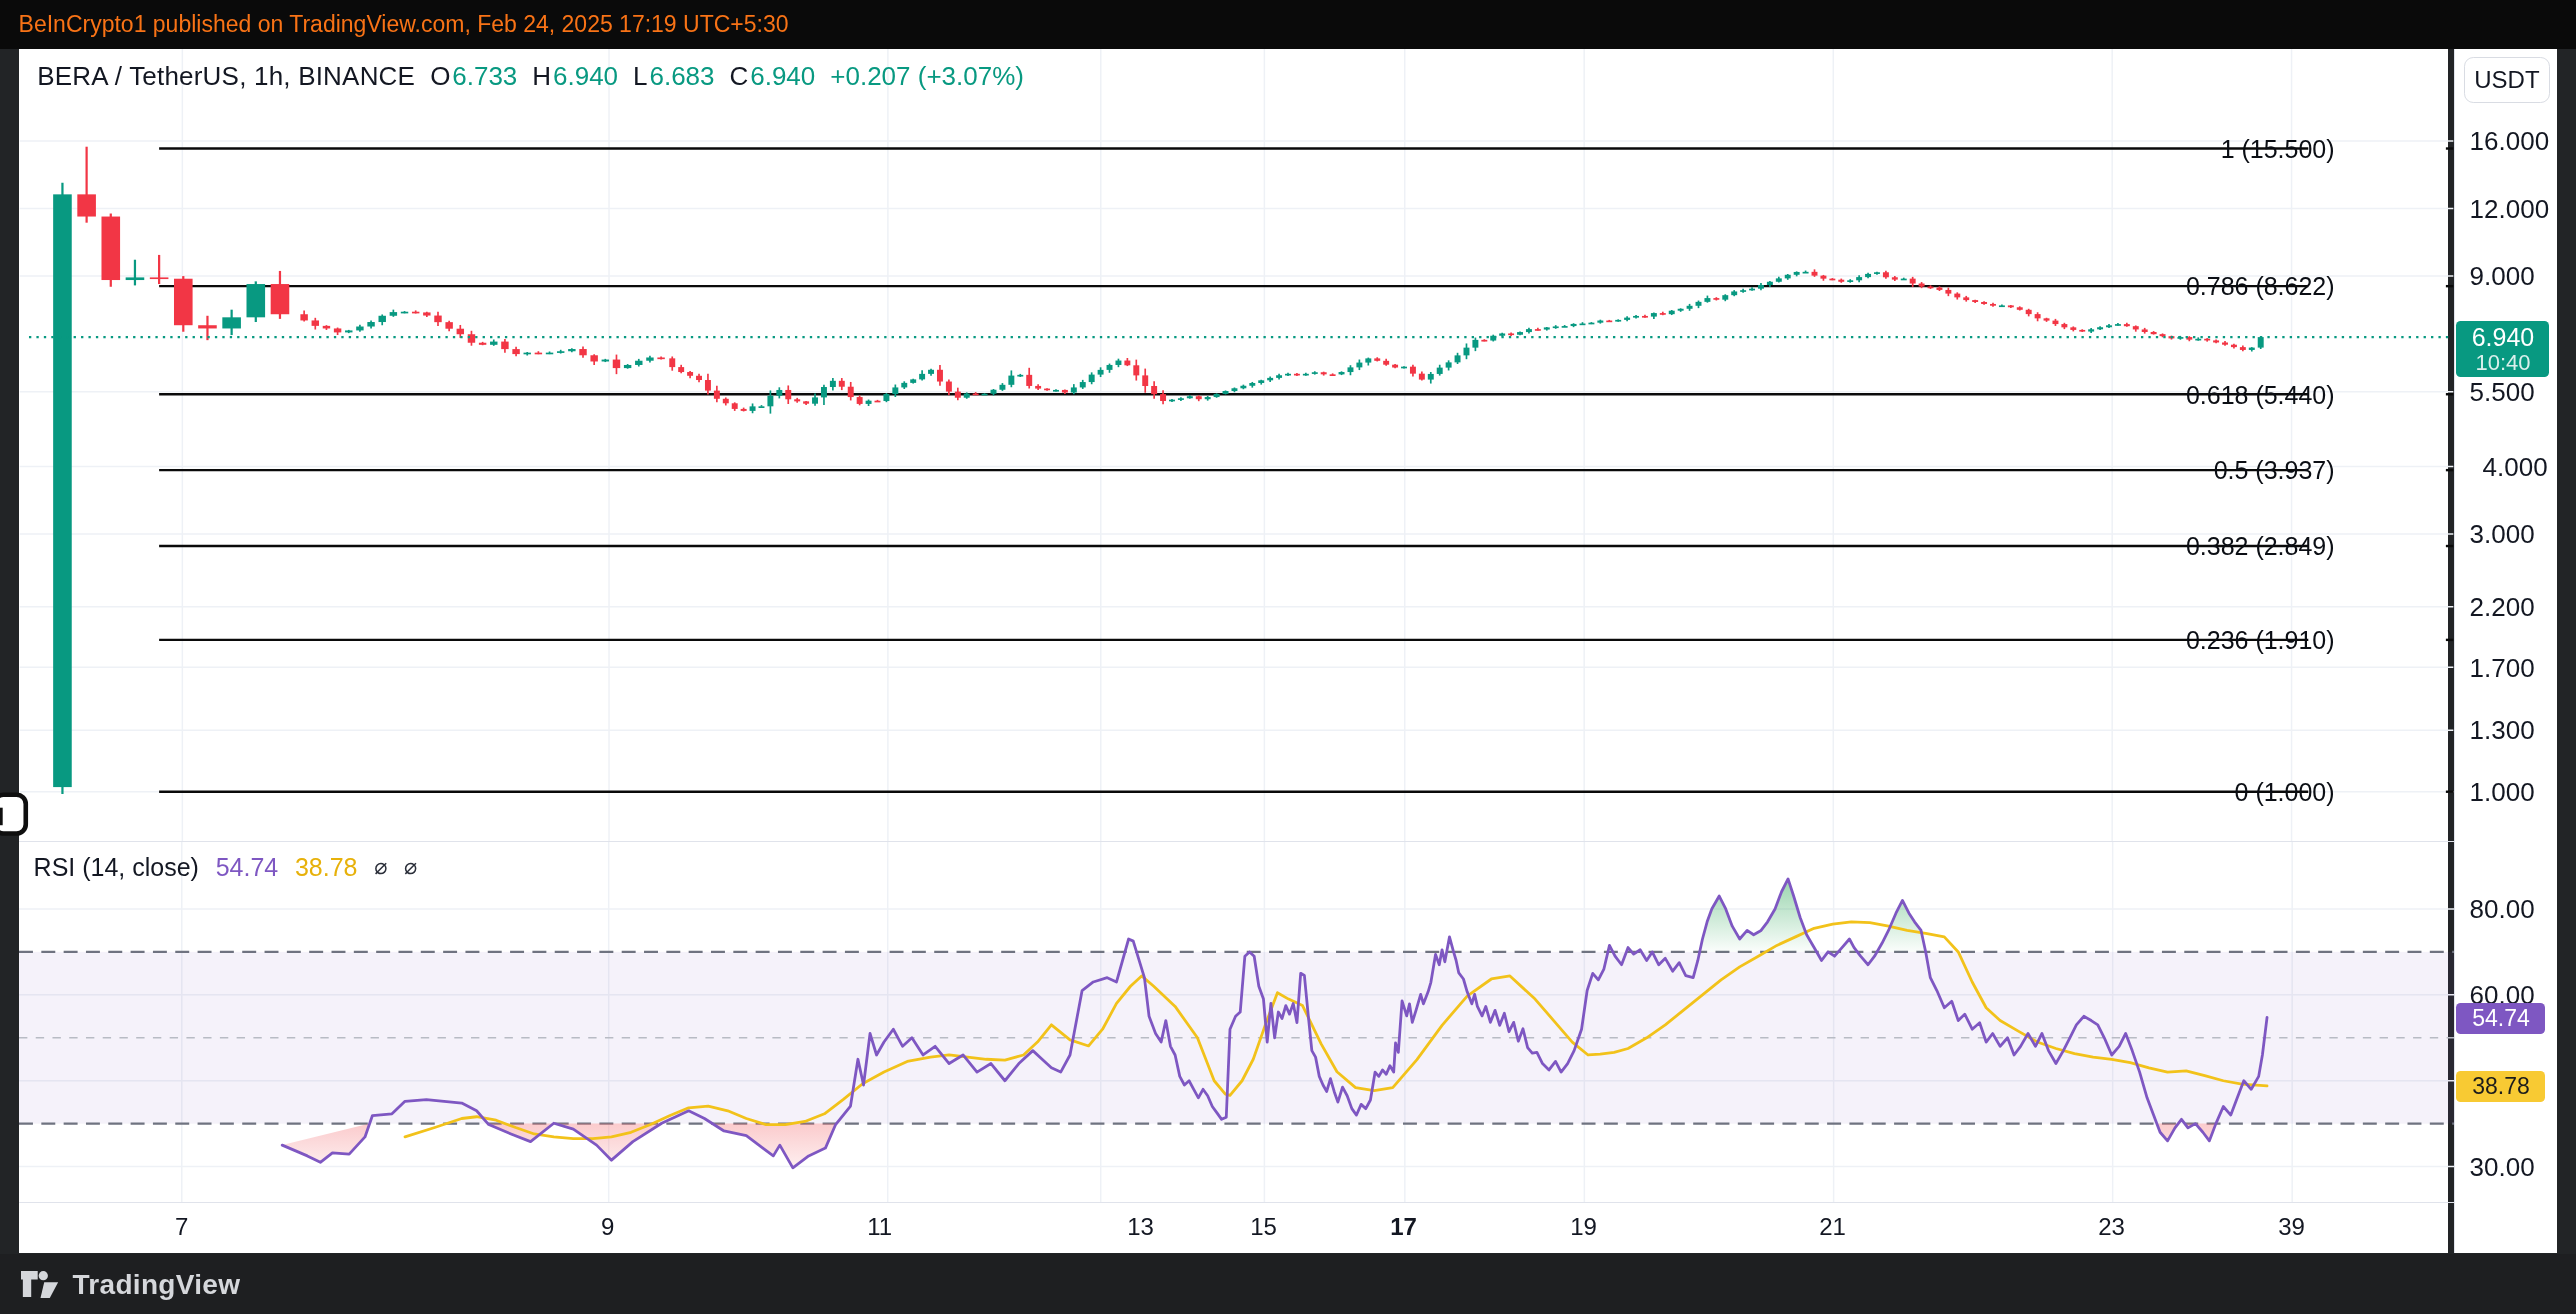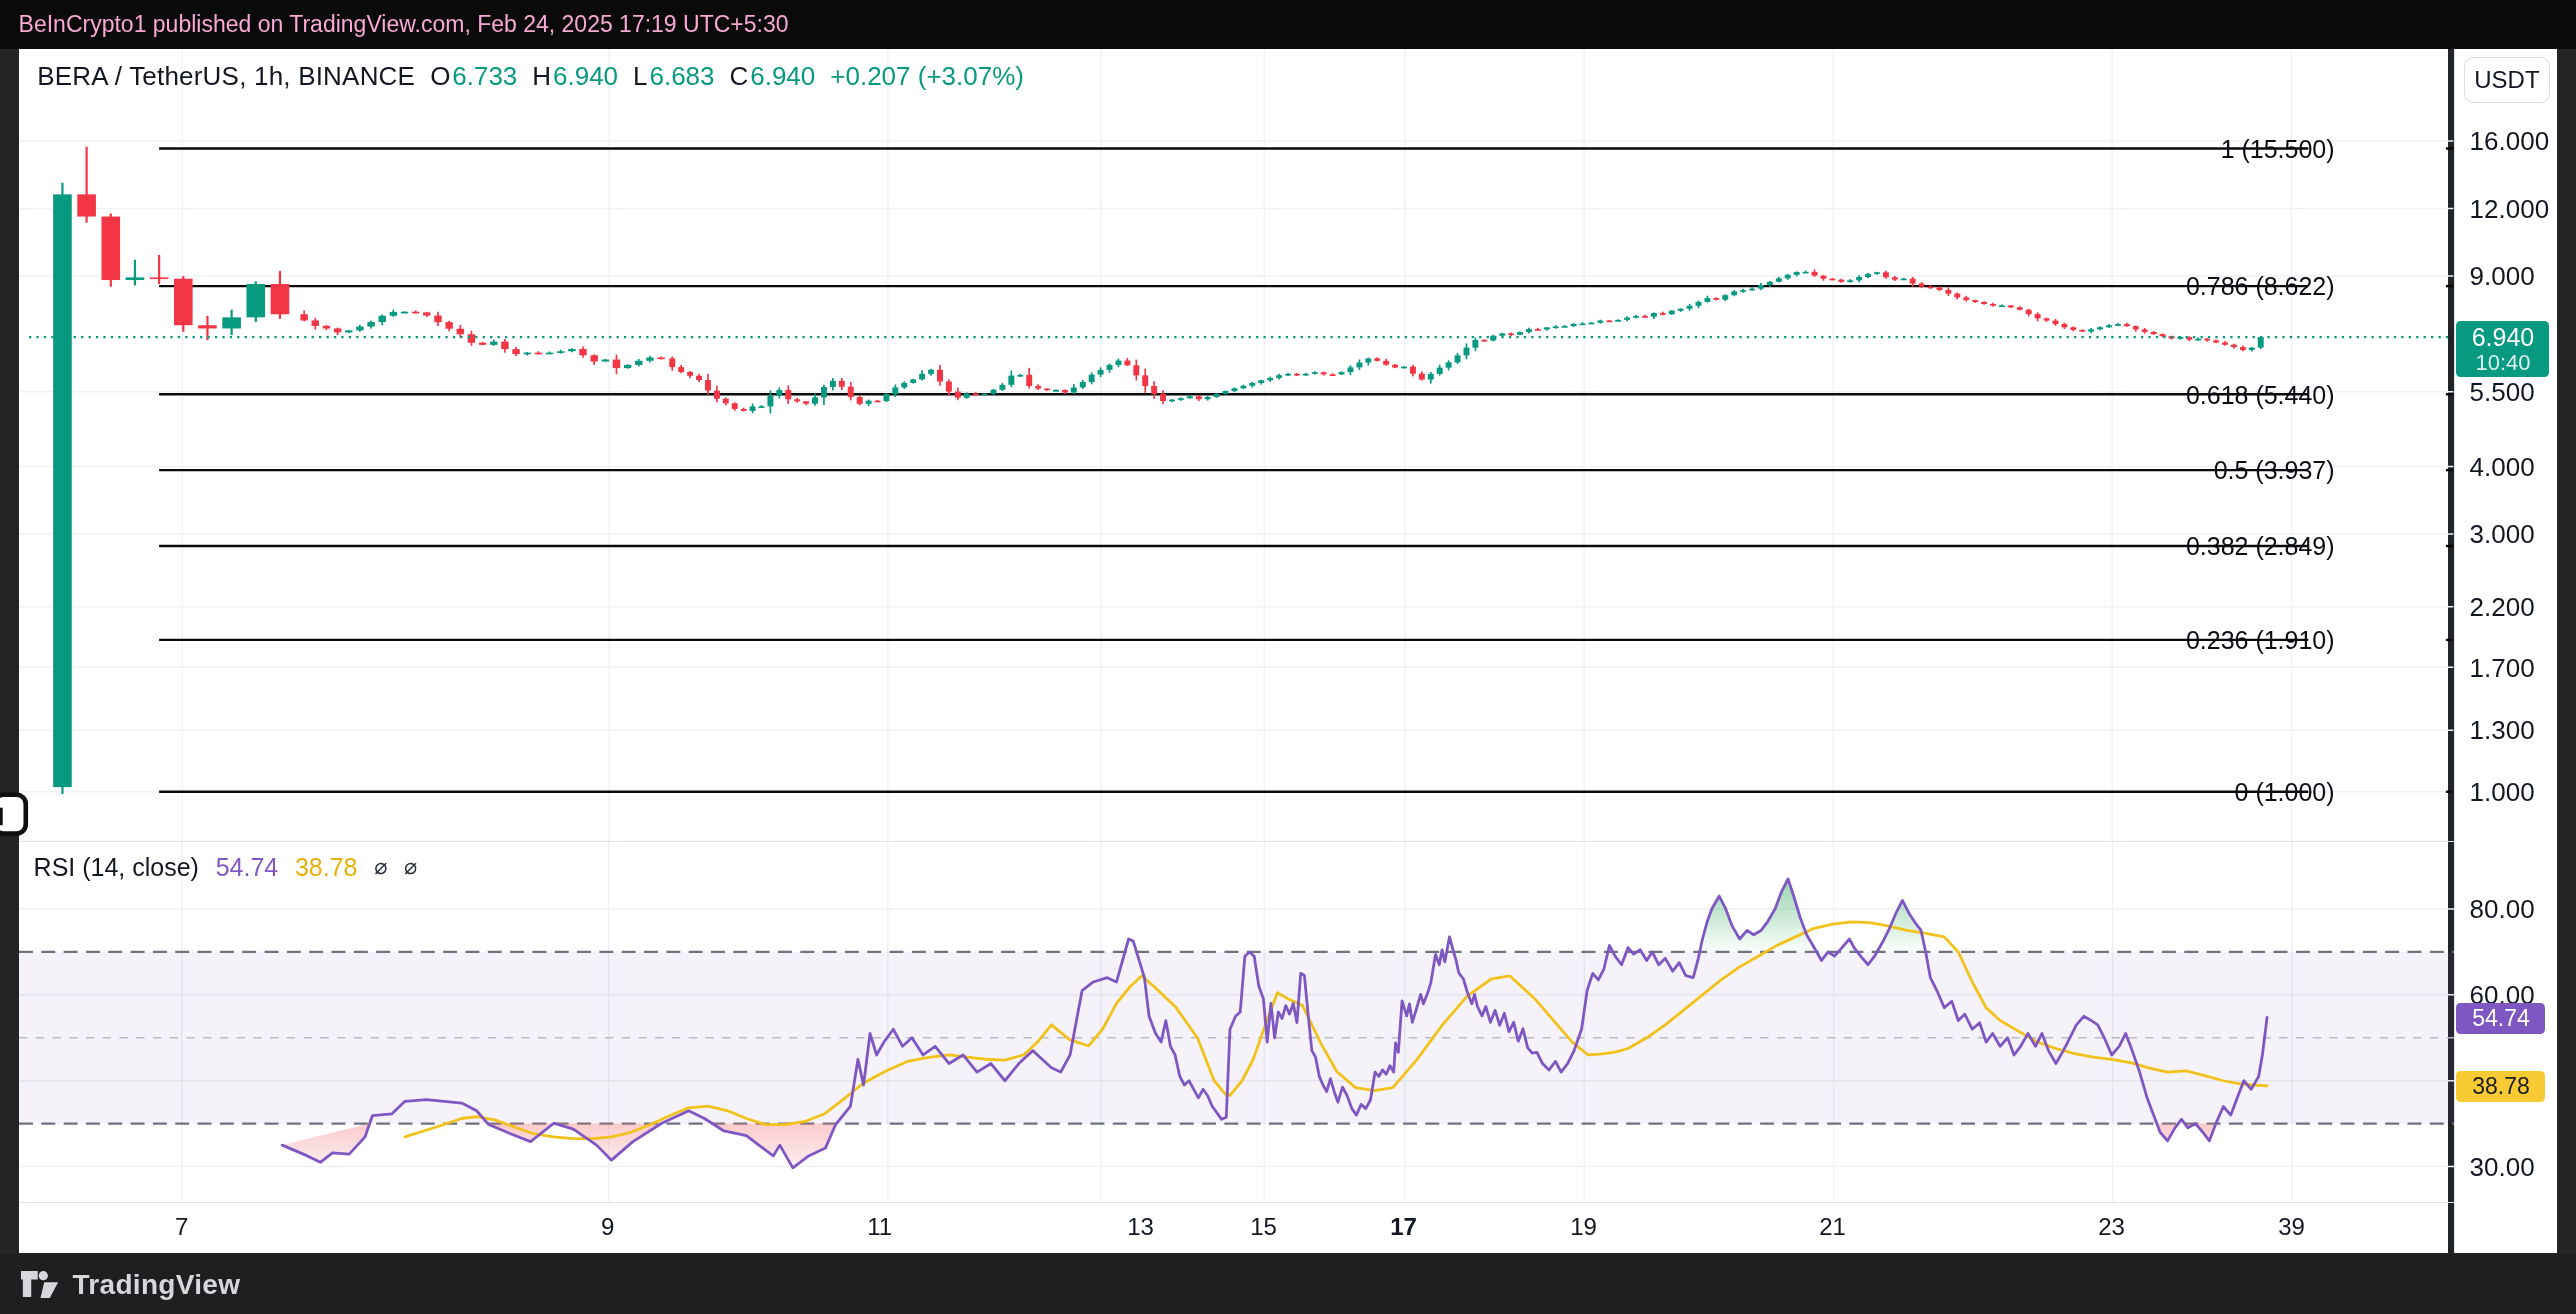--- a/index.html
+++ b/index.html
@@ -1,17 +1,17 @@
 <!DOCTYPE html>
 <html style="font-size:15px"><head>
 <meta charset="utf-8">
 <style>
   html,body{margin:0;padding:0;background:#222426;}
   .page{position:relative;width:2576px;height:1315px;background:#222426;font-family:"Liberation Sans",sans-serif;overflow:hidden;}
-  .topbar{position:absolute;left:0;top:0;width:2576px;height:49px;background:#0a0a0a;color:#f9a8d4;
+  .topbar{position:absolute;left:0;top:0;width:2576px;height:49px;background:#0a0a0a;color:#f97316;
           font-size:23px;line-height:49px;padding-left:18.6px;box-sizing:border-box;white-space:nowrap;}
   .card{position:absolute;left:18.6px;top:49px;width:2429px;height:1204px;background:#ffffff;}
   .sym-header{position:absolute;left:18.6px;top:11px;height:33px;display:flex;align-items:center;gap:15px;
               font-size:26px;color:#131722;white-space:nowrap;z-index:6;}
   .sym-header .pair{letter-spacing:0.2px;}
   .kv{display:flex;gap:1.9px;}
   .kv .k{color:#131722;}
   .kv .v{color:#089981;}
   .chg{color:#089981;}
   .pane-sep{position:absolute;left:0;top:792px;width:2537px;height:0;border-top:1.9px solid #e0e3eb;z-index:4;}
@@ -642,21 +642,21 @@
         <div class="tlabel" style="left: 2236px;">39</div>
       </div>
 
     <div class="scale-col">
       <button class="usdt-btn">USDT</button>
       <div id="price-ticks">
           <div class="ptick" style="top: 78px;">16.000</div>
           <div class="ptick" style="top: 146px;">12.000</div>
           <div class="ptick" style="top: 213px;">9.000</div>
           <div class="ptick" style="top: 329px;">5.500</div>
-          <div class="ptick" style="top: 404px;">4.000</div>
+          <div class="ptick" style="top: 404px; margin-left: 13px;">4.000</div>
           <div class="ptick" style="top: 471px;">3.000</div>
           <div class="ptick" style="top: 544px;">2.200</div>
           <div class="ptick" style="top: 605px;">1.700</div>
           <div class="ptick" style="top: 667px;">1.300</div>
           <div class="ptick" style="top: 729px;">1.000</div>
         </div>
       <div class="price-badge" id="price-badge" style="top: 272px;">
         <div class="pb1">6.940</div>
         <div class="pb2">10:40</div>
       </div>

